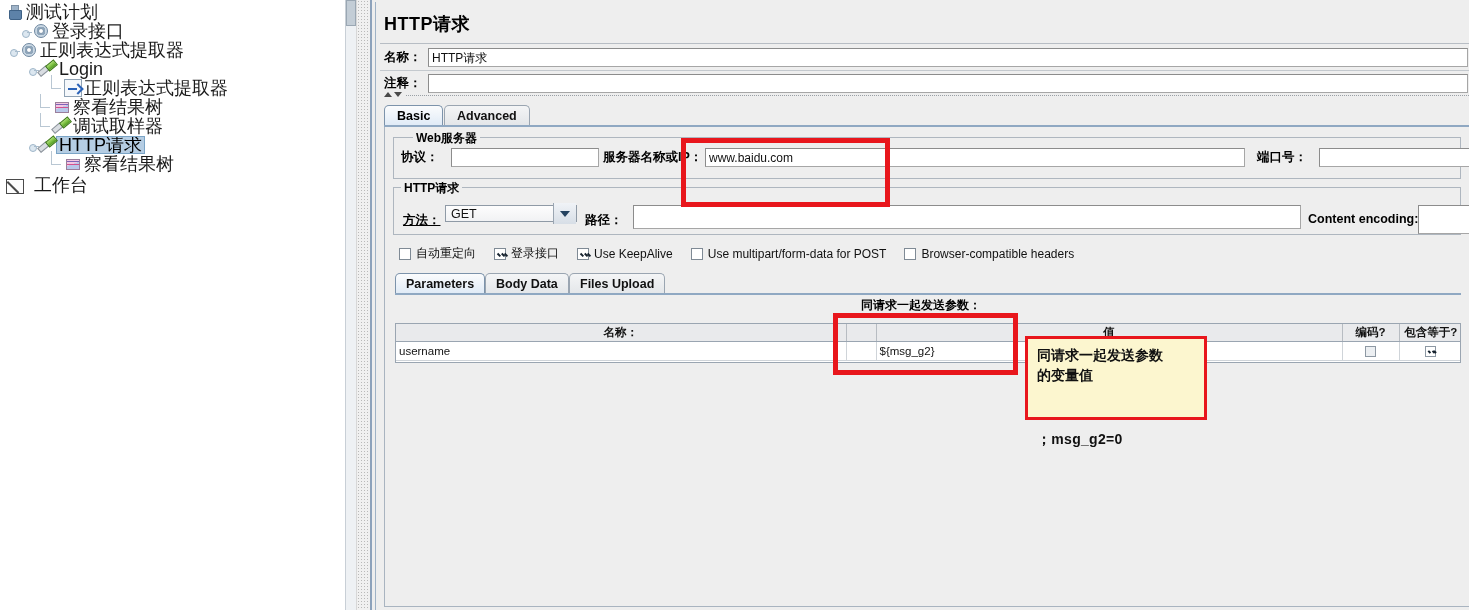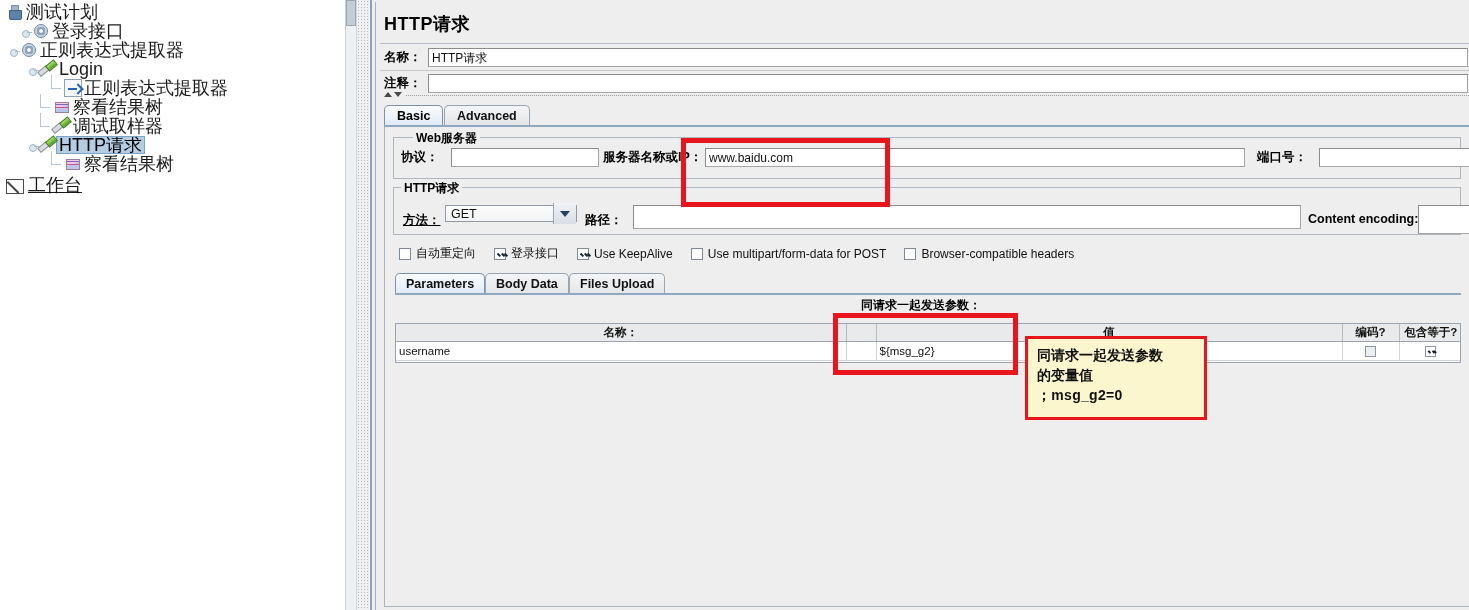--- a/index.html
+++ b/index.html
@@ -139,21 +139,21 @@
      position:relative;box-sizing:border-box;vertical-align:middle;}
   .cellcb.on{background:#ffffff;}
   .cellcb.on::after{content:"";position:absolute;left:2px;top:4px;width:3px;height:1.6px;background:#16222e;
      transform:rotate(45deg);box-shadow:3px -3px 0 0 #16222e,4px -4px 0 0 #16222e;}
   .tbl-caption{position:absolute;font-weight:bold;font-size:12px;color:#000;}
 
   
   .redrect{position:absolute;border:5px solid #e8161c;box-sizing:border-box;pointer-events:none;}
   .callout{position:absolute;background:#fcf6cf;border:3px solid #e8161c;box-sizing:border-box;
      padding:6px 9px;font-size:14px;line-height:20px;color:#111;font-weight:600;}
-  .callout .mono{font-weight:bold;letter-spacing:.3px;}
+  .callout .mono{font-weight:bold;letter-spacing:.3px;margin-top:44px;}
 </style>
 </head>
 <body>
 
 <div class="app">
 
   <div class="tree-panel">
 
     <div class="tree-row" style="left:6px;top:3px;">
       <span class="ic ic-plan"></span>
@@ -203,21 +203,21 @@
     </div>
 
     <div class="tree-row" style="left:48px;top:155px;">
       <span class="elbow"></span>
       <span class="ic ic-res"></span>
       <span class="tree-label">察看结果树</span>
     </div>
 
     <div class="tree-row" style="left:6px;top:176px;">
       <span class="ic ic-wb"></span>
-      <span class="tree-label" style="margin-left:2px;text-decoration:underline;">工作台</span>
+      <span class="tree-label" style="margin-left:8px;">工作台</span>
     </div>
   </div>
 
   <div class="left-sb">
     <div class="left-sb-thumb"></div>
   </div>
   <div class="splitter"></div>
 
   <div class="right">
     <div class="right-inner">

